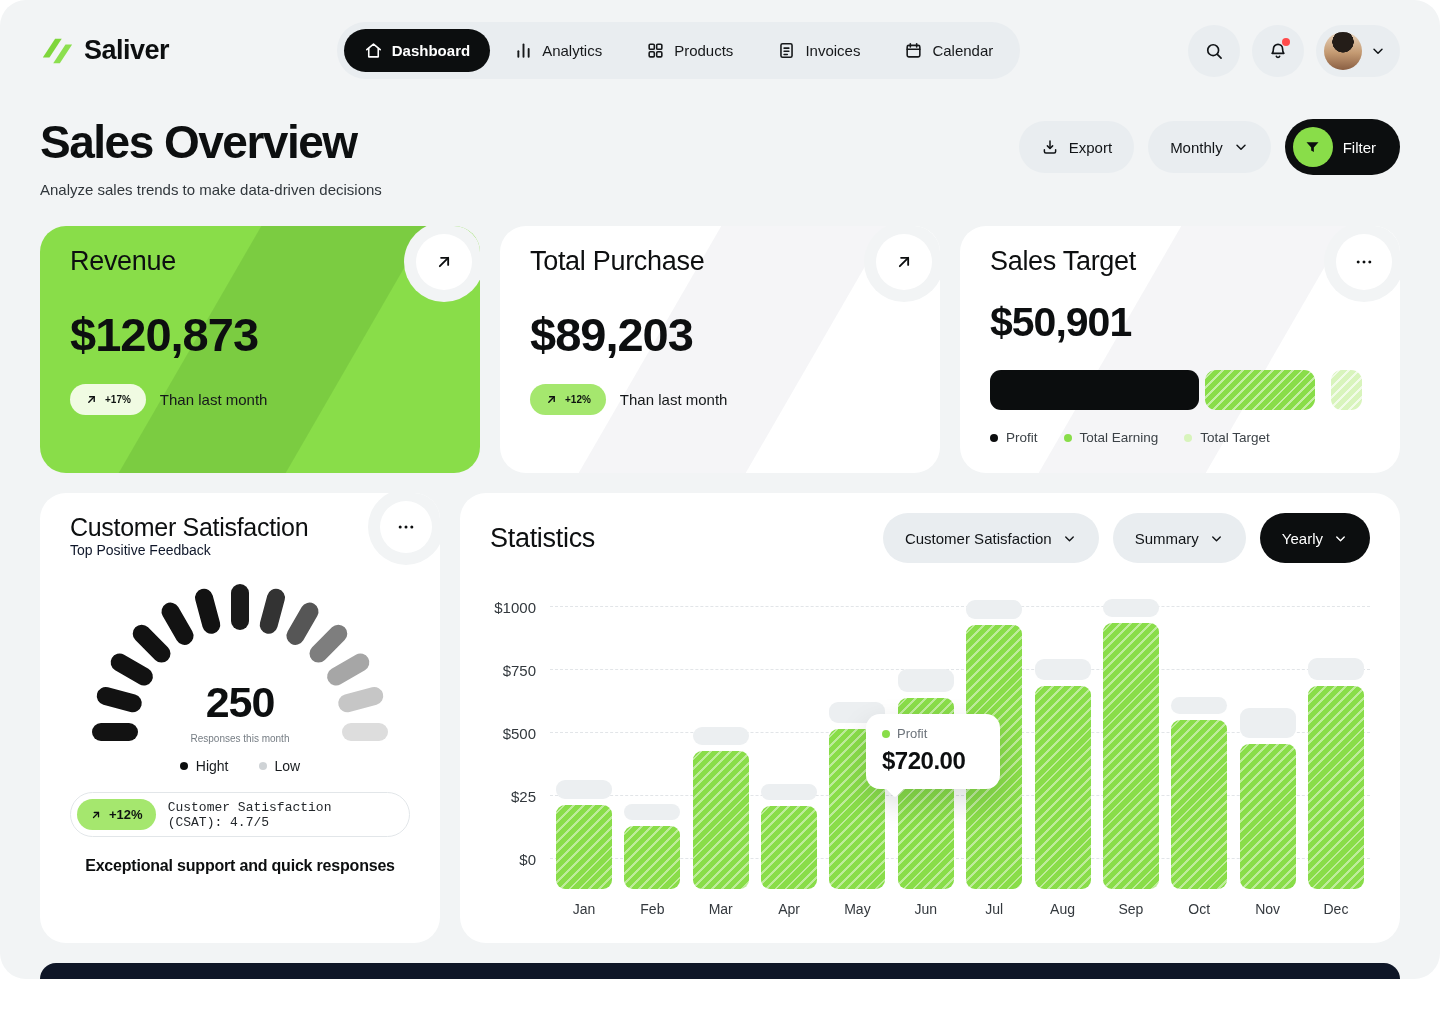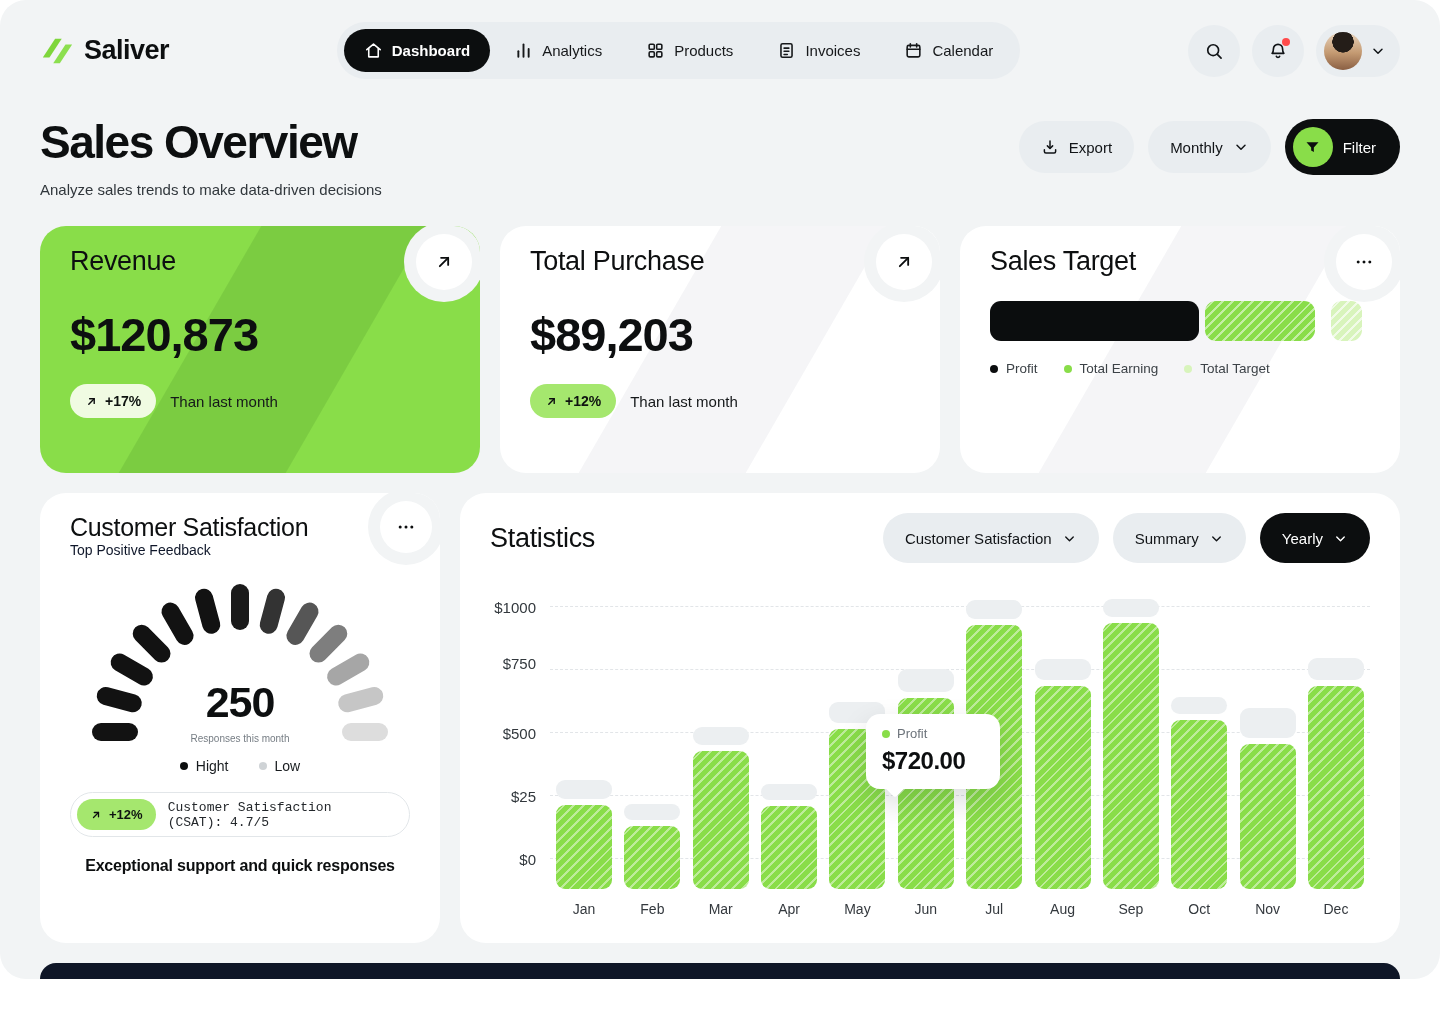--- a/index.html
+++ b/index.html
@@ -38,21 +38,21 @@
   
   :root { --green:#89DD49; --green-badge:#A5E76E; --green-light:#D8F4BC; --bg:#F2F4F5; }
   .stats-row { display:grid; grid-template-columns:1fr 1fr 1fr; gap:20px; margin:28px 40px 0; }
   .card { position:relative; background:#ffffff; border-radius:26px; padding:20px 30px; min-height:247px; overflow:hidden; }
   .card.green { background:var(--green); }
   .band::before { content:""; position:absolute; top:-60px; bottom:-60px; left:34%; width:38%; transform:skewX(-30deg); background:rgba(13,32,64,0.045); pointer-events:none; }
   .card.green.band::before { background:rgba(0,60,0,0.10); }
   .card-title { font-size:27px; font-weight:500; letter-spacing:-0.3px; position:relative; }
   .card-value { margin-top:30px; font-size:47px; font-weight:600; letter-spacing:-1px; position:relative; }
   .card-foot { display:flex; align-items:center; gap:14px; margin-top:22px; position:relative; }
-  .badge { display:inline-flex; align-items:center; gap:7px; padding:9px 15px; border-radius:999px; font-size:14px; font-weight:600; color:#0e1310; }
+  .badge { display:inline-flex; align-items:center; gap:7px; padding:9px 15px; border-radius:999px; font-size:10px; font-weight:600; color:#0e1310; }
   .badge.white-green { background:#F0FBE2; }
   .badge.solid-green { background:var(--green-badge); }
   .caption { font-size:15px; color:#15181a; }
   .corner-btn { position:absolute; top:8px; right:8px; width:56px; height:56px; border-radius:50%; background:#ffffff; box-shadow:0 0 0 12px var(--bg); display:flex; align-items:center; justify-content:center; z-index:3; }
 
   
   .target-value { margin-top:22px; font-size:41px; font-weight:600; letter-spacing:-1px; position:relative; }
   .progress { display:flex; gap:6px; margin-top:24px; height:40px; position:relative; }
   .seg { border-radius:11px; height:100%; }
   .seg0 { background:#0b0d0e; }
@@ -305,20 +305,21 @@
       <button class="corner-btn">
         <span>
           <svg class="ic" width="20" height="20" viewBox="0 0 24 24" fill="#0c0e0f">
               <circle cx="5" cy="12" r="1.8"></circle>
               <circle cx="12" cy="12" r="1.8"></circle>
               <circle cx="19" cy="12" r="1.8"></circle>
             </svg>
         </span>
       </button>
       <div class="card-title">Sales Target</div>
+      <div class="target-value">$50,901</div>
       <div class="progress">
           <div class="seg seg0" style="width: 55%;"></div>
           <div class="seg seg1" style="width: 29%;"></div>
           <div class="seg seg2" style="width: 8%;"></div>
         </div>
       <div class="target-legend">
         <span class="tl-item">
             <span class="dot black"></span>
             <span>Profit</span>
           </span>
@@ -433,21 +434,21 @@
         <div class="chart-area">
           <div>
               <div class="gridline" style="bottom: 282px;"></div>
               <div class="gridline" style="bottom: 219px;"></div>
               <div class="gridline" style="bottom: 156px;"></div>
               <div class="gridline" style="bottom: 93px;"></div>
               <div class="gridline" style="bottom: 30px;"></div>
             </div>
           <div class="yaxis">
               <div class="ytick" style="bottom: 282px;">$1000</div>
-              <div class="ytick" style="bottom: 226px;">$750</div>
+              <div class="ytick" style="bottom: 219px;">$750</div>
               <div class="ytick" style="bottom: 156px;">$500</div>
               <div class="ytick" style="bottom: 93px;">$25</div>
               <div class="ytick" style="bottom: 30px;">$0</div>
             </div>
           <div class="bars">
               <div class="col">
                 <div class="cap" style="height: 18.9px;"></div>
                 <div class="bar" style="height: 84.18px;"></div>
               </div>
               <div class="col">

